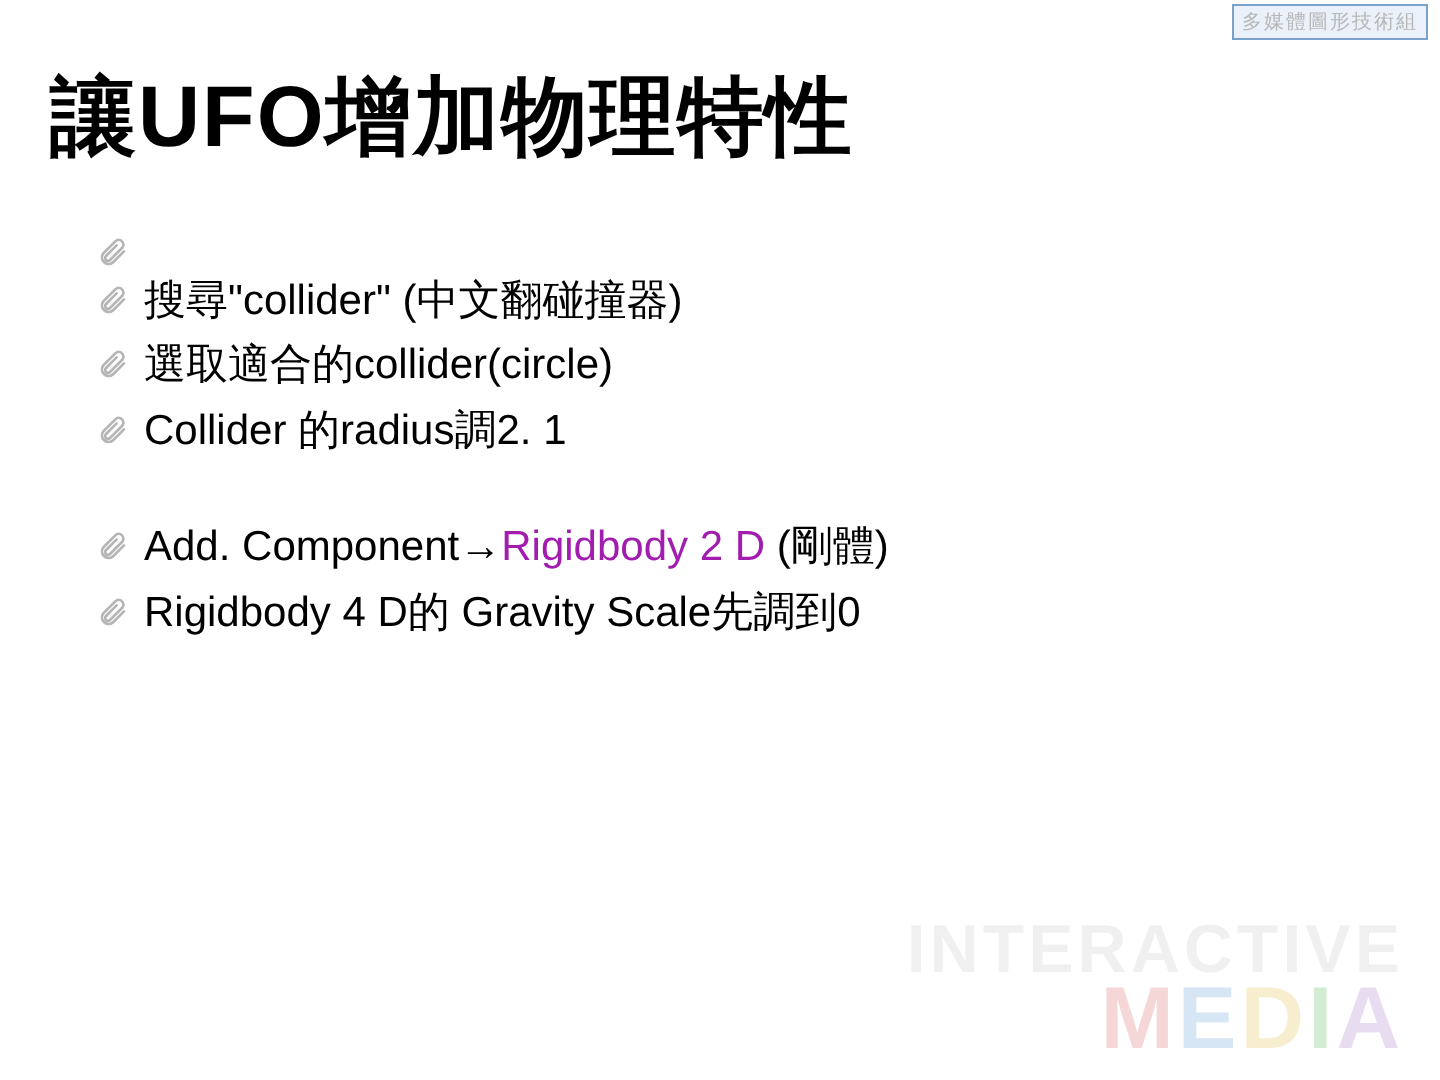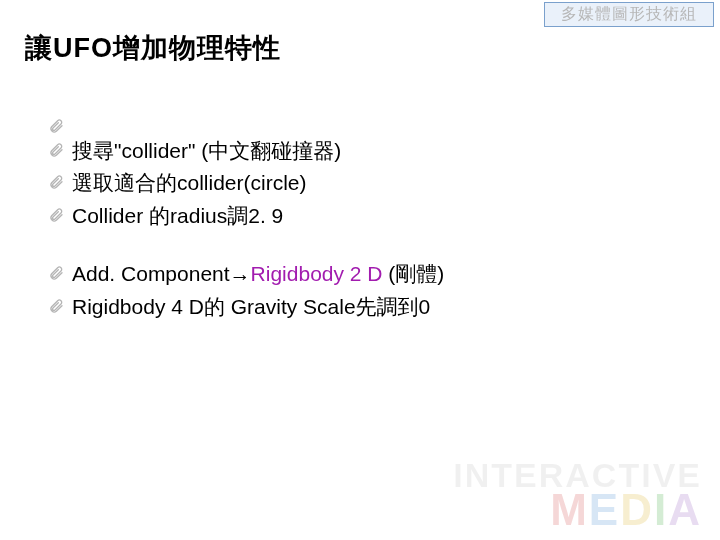--- a/index.html
+++ b/index.html
@@ -11,29 +11,29 @@
     position: relative;
     overflow: hidden;
   }
   .header-tag {
     position: absolute;
     top: 2px;
     right: 6px;
     border: 1px solid #7aa0cc;
     background: #eaf1fa;
     color: #b7b7b7;
-    font-size: 16px;
-    padding: 1px 16px;
+    font-size: 10px;
+    padding: 1px 4px;
     letter-spacing: 1px;
   }
   .title {
     position: absolute;
     top: 30px;
     left: 25px;
-    font-size: 27px;
+    font-size: 43px;
     font-weight: 700;
     color: #000;
     letter-spacing: 1px;
   }
   .content {
     position: absolute;
     top: 112px;
     left: 48px;
     right: 40px;
   }
@@ -117,21 +117,21 @@
           </svg>
       </span>
       <span class="txt">選取適合的collider(circle)</span>
     </div>
     <div class="row">
       <span class="clip">
         <svg viewBox="0 0 24 24" width="16" height="16">
             <path d="M21 11.5l-8.5 8.5a5 5 0 01-7-7l9-9a3.5 3.5 0 015 5l-9 9a2 2 0 01-3-3l8-8" fill="none" stroke="#b5b5b5" stroke-width="2" stroke-linecap="round"></path>
           </svg>
       </span>
-      <span class="txt">Collider 的radius調2. 9</span>
+      <span class="txt">Collider 的radius調2. 1</span>
     </div>
   </div>
 
   <div class="block2">
     <div class="row">
       <span class="clip">
         <svg viewBox="0 0 24 24" width="16" height="16">
             <path d="M21 11.5l-8.5 8.5a5 5 0 01-7-7l9-9a3.5 3.5 0 015 5l-9 9a2 2 0 01-3-3l8-8" fill="none" stroke="#b5b5b5" stroke-width="2" stroke-linecap="round"></path>
           </svg>
       </span>

